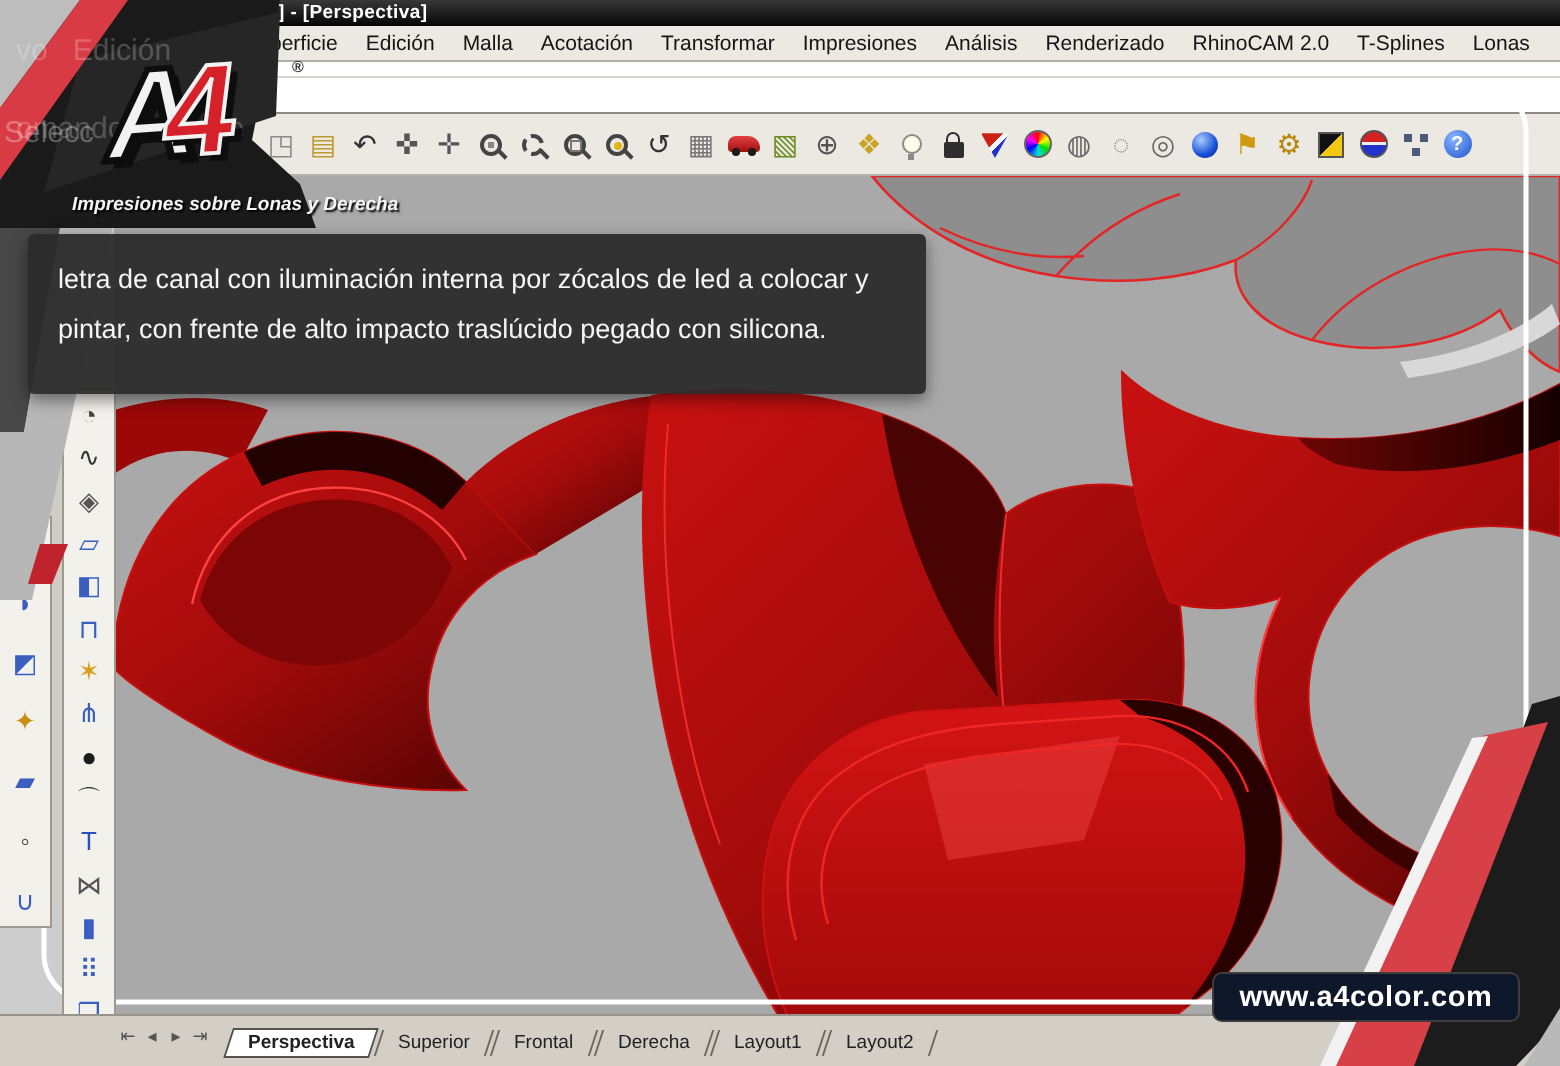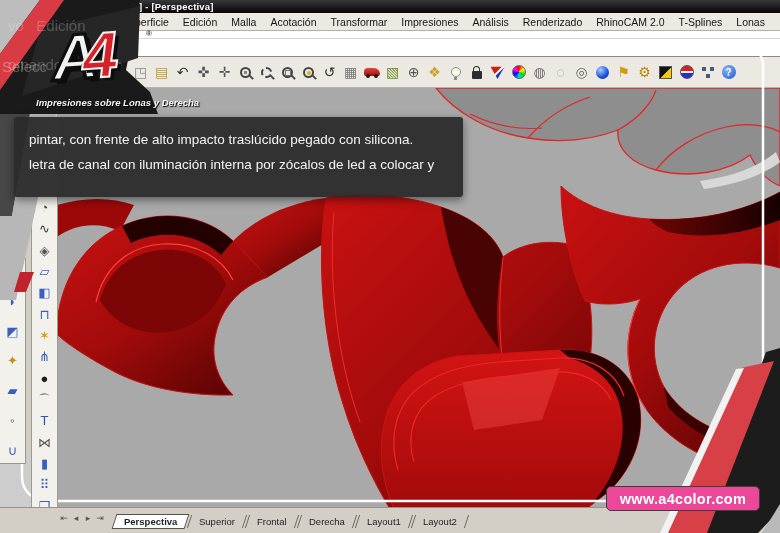--- a/index.html
+++ b/index.html
@@ -63,21 +63,21 @@
   #logo .A{font-size:64px;color:#f2f2f2;-webkit-text-stroke:3px #0d0d0d;text-shadow:4px 4px 0 #0d0d0d,-2px 2px 0 #0d0d0d,2px -1px 0 #0d0d0d}
   #logo .four{font-size:64px;color:#d6202a;margin-left:-16px;-webkit-text-stroke:2px #f2f2f2;text-shadow:4px 4px 0 #0d0d0d,-2px 2px 0 #0d0d0d}
   #regmark{position:absolute;left:146px;top:29px;font-size:8px;color:#333;font-weight:bold}
   #tagline{position:absolute;left:36px;top:97px;font-size:9.5px;font-style:italic;font-weight:bold;color:#f4f4f4;text-shadow:1px 1px 1px #000;white-space:nowrap}
   .ghost{position:absolute;font-size:15px;color:rgba(255,255,255,.22);white-space:pre}
   #ghost1{left:8px;top:17px}
   #ghost2{left:8px;top:56px}
   #ghost3{left:2px;top:58px;color:rgba(255,255,255,.3)}
   #caption{position:absolute;left:14px;top:117px;width:449px;height:80px;background:rgba(42,42,42,.94);border-radius:3px;color:#f4f4f4;font-size:13.5px;padding:10px 0 0 15px;box-shadow:0 3px 8px rgba(0,0,0,.45)}
   .cap-line{line-height:25px;white-space:nowrap}
-  #urlbox{position:absolute;left:606px;top:486px;width:154px;height:25px;background:#ec4899;border:1px solid #3d3d3d;border-radius:5px;color:#fff;font-weight:bold;font-size:14.5px;display:flex;align-items:center;justify-content:center;letter-spacing:.3px}
+  #urlbox{position:absolute;left:606px;top:486px;width:154px;height:25px;background:#0f172a;border:1px solid #3d3d3d;border-radius:5px;color:#fff;font-weight:bold;font-size:14.5px;display:flex;align-items:center;justify-content:center;letter-spacing:.3px}
 </style>
 </head>
 <body>
 
 <div id="stage">
 
   <div class="titlebar">
     <span>o] - [Perspectiva]</span>
   </div>
 
@@ -359,22 +359,22 @@
 
   <div id="logo">
     <span class="A">A</span>
     <span class="four">4</span>
   </div>
   <span id="regmark">®</span>
   <div id="tagline">Impresiones sobre Lonas y Derecha</div>
 
   <div id="caption">
 
+      <div class="cap-line">letra de canal con iluminación interna por zócalos de led a colocar y</div>
       <div class="cap-line">pintar, con frente de alto impacto traslúcido pegado con silicona.</div>
-      <div class="cap-line">letra de canal con iluminación interna por zócalos de led a colocar y</div>
     </div>
 
   <svg width="780" height="533" viewBox="0 0 780 533">
     <polygon points="766,352 780,348 780,510 758,533 700,533" fill="#1c1c1c"></polygon>
     <polygon points="741,368 774,361 707,533 662,533" fill="#d84048"></polygon>
     <polygon points="736,369 744,368 668,533 660,533" fill="#f2f2f2"></polygon>
     <polygon points="762,533 780,533 780,504" fill="#b9b9b9"></polygon>
   </svg>
 
   <div id="urlbox">

